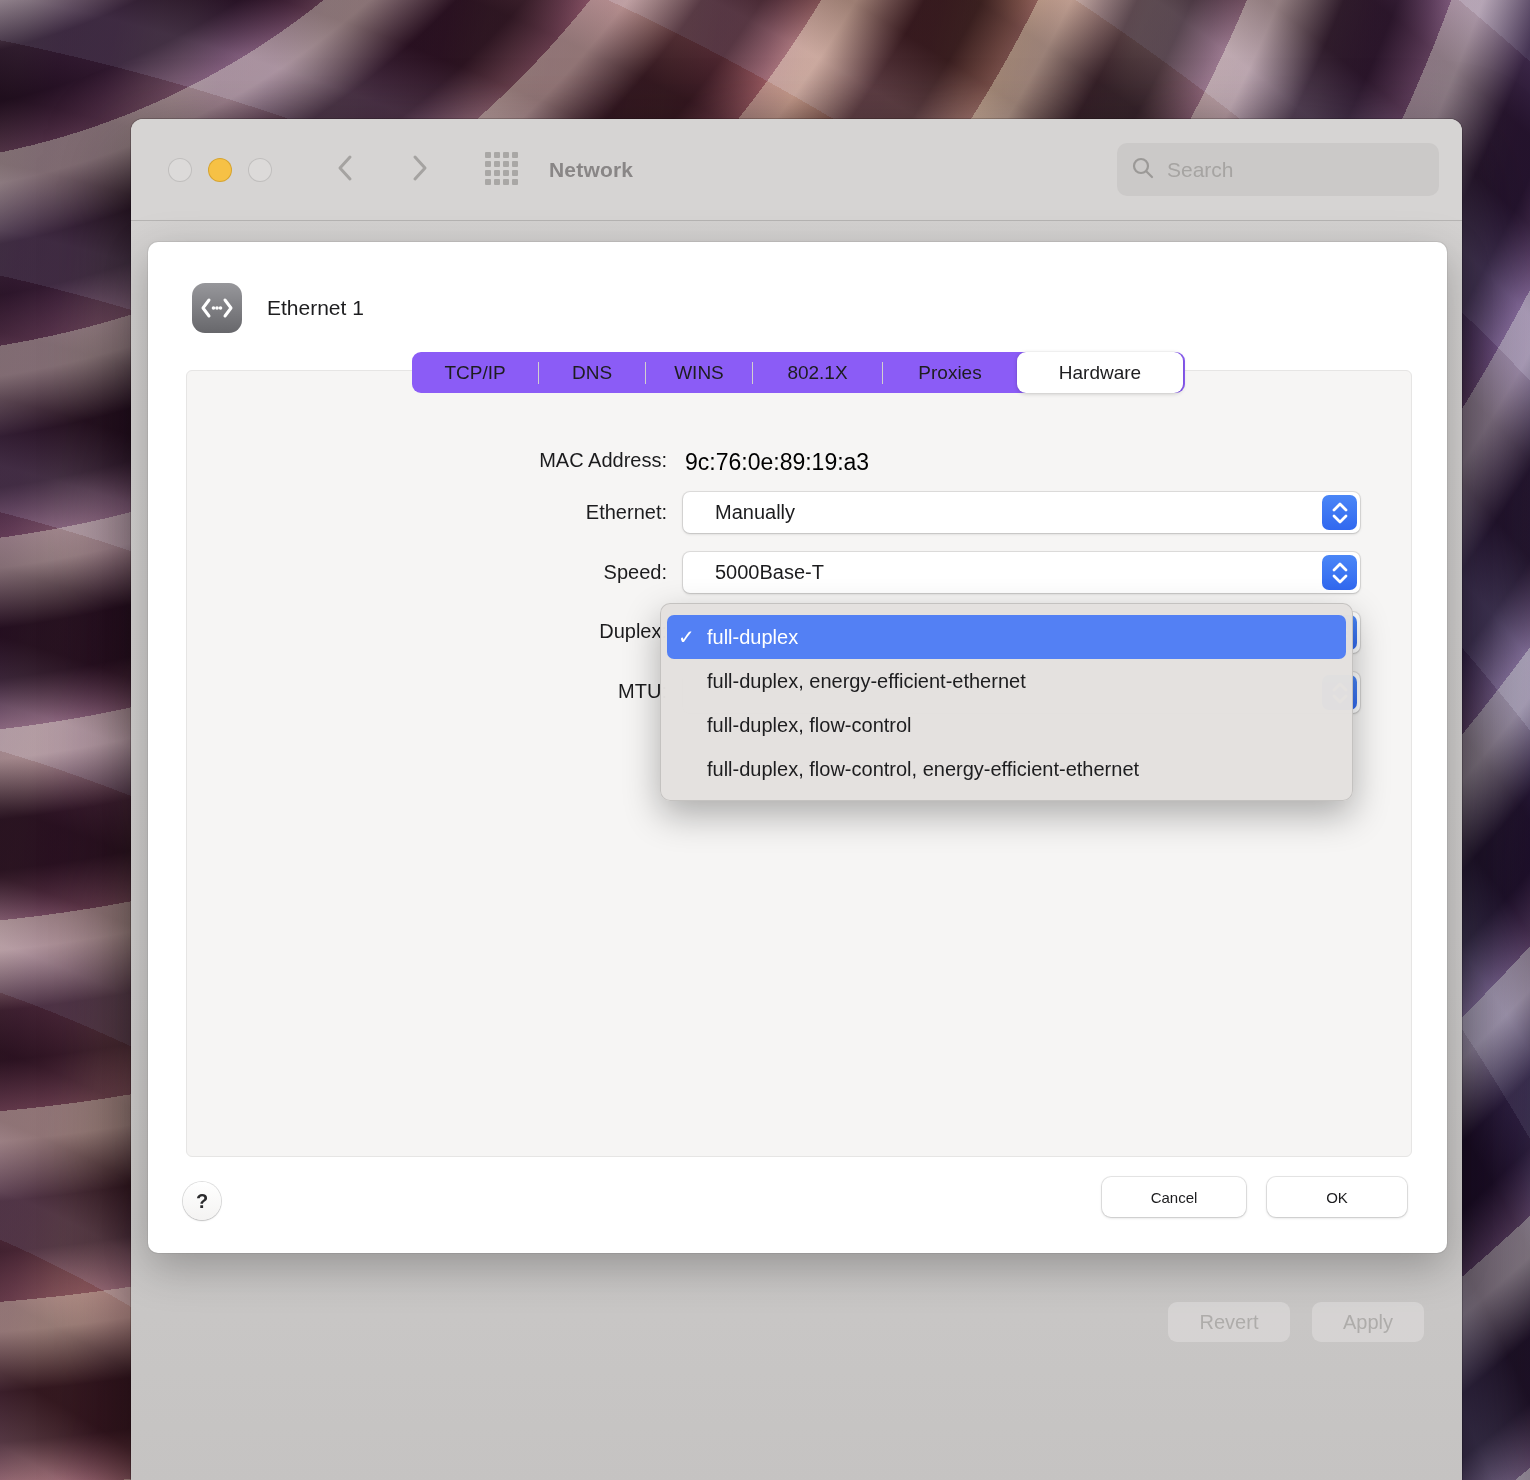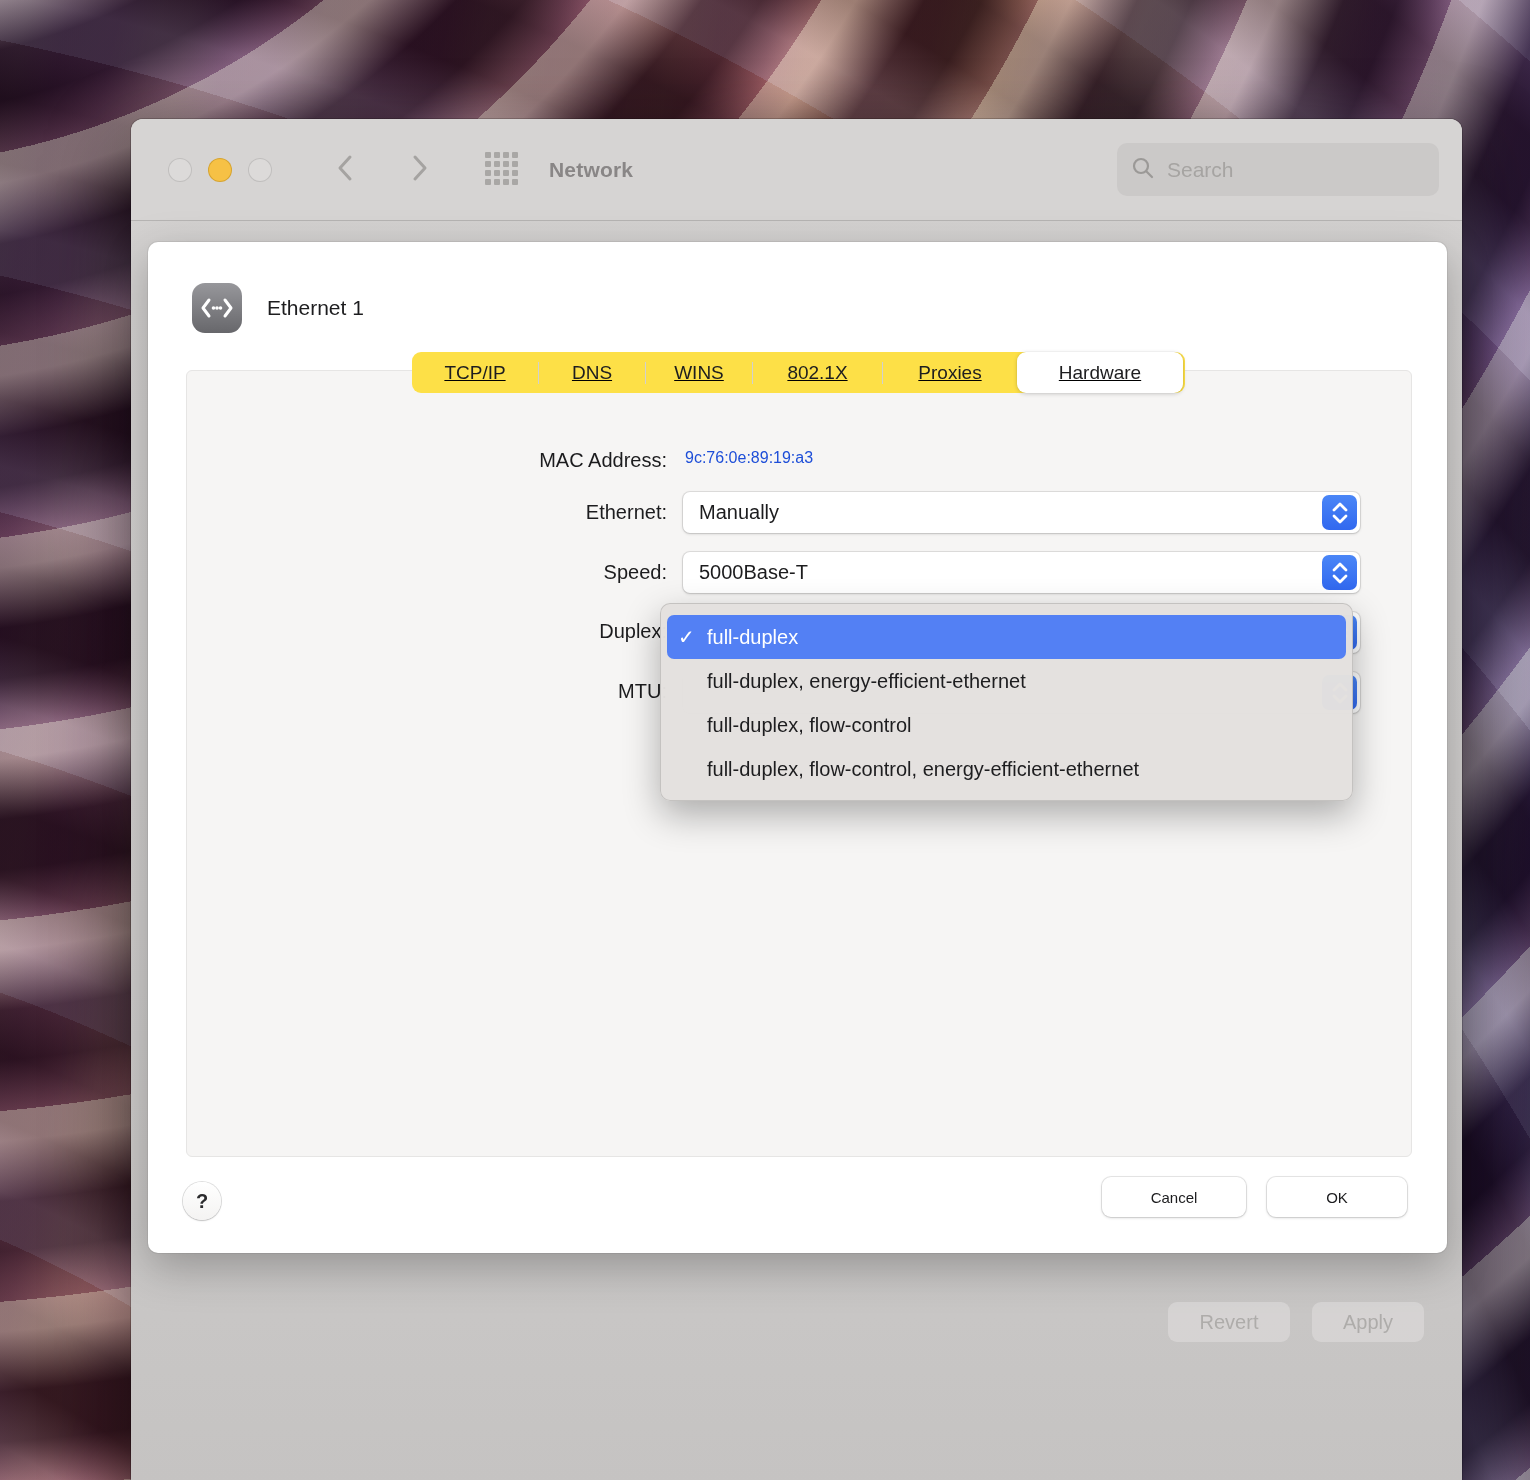--- a/index.html
+++ b/index.html
@@ -71,21 +71,21 @@
     background:linear-gradient(#97979b, #67676b);
     display:flex;align-items:center;justify-content:center;
   }
   .svc-name{
     position:absolute;left:119px;top:41px;height:50px;display:flex;align-items:center;
     font-size:21px;color:#1d1d1f;
   }
   
   .tabs{
     position:absolute;left:264px;top:110px;width:773px;height:41px;
-    background:#fde047;border-radius:9px;display:flex;align-items:center;z-index:3;text-decoration:underline;
+    background:#8b5cf6;border-radius:9px;display:flex;align-items:center;z-index:3;
   }
   .tab{
     height:41px;display:flex;align-items:center;justify-content:center;
     font-size:19px;color:#1d1d1f;box-sizing:border-box;
   }
   .tab-sep{width:1px;height:22px;background:#d2d0cf;}
   .tab.selected{
     background:#ffffff;border-radius:9px;
     box-shadow:0 1px 4px rgba(0,0,0,0.18), 0 0 0 0.5px rgba(0,0,0,0.04);
     font-weight:bold;font-weight:normal;
@@ -95,25 +95,25 @@
   
   .content-panel{
     position:absolute;left:38px;top:128px;width:1226px;height:787px;
     background:#f6f5f4;border:1px solid #e6e5e4;border-radius:6px;box-sizing:border-box;z-index:1;
   }
   
   .flabel{
     position:absolute;left:180px;width:339px;text-align:right;
     font-size:20px;color:#1c1c1e;z-index:2;
   }
-  .fvalue{position:absolute;font-size:16px;color:#1d4ed8;z-index:2;}
+  .fvalue{position:absolute;font-size:23px;color:#000000;z-index:2;}
   .popup{
     position:absolute;left:535px;width:677px;height:41px;background:#ffffff;border-radius:7px;
     box-shadow:0 0 0 1px rgba(0,0,0,0.09), 0 1px 3px rgba(0,0,0,0.16);
-    display:flex;align-items:center;padding-left:16px;box-sizing:border-box;
+    display:flex;align-items:center;padding-left:32px;box-sizing:border-box;
     font-size:20px;color:#1c1c1e;z-index:2;
   }
   .stepper{
     position:absolute;right:3px;top:3px;width:35px;height:35px;border-radius:7px;
     background:linear-gradient(#4a86f7, #3168ef);
     display:flex;align-items:center;justify-content:center;
   }
   
   .menu{
     position:absolute;left:512px;top:361px;width:693px;height:198px;box-sizing:border-box;

